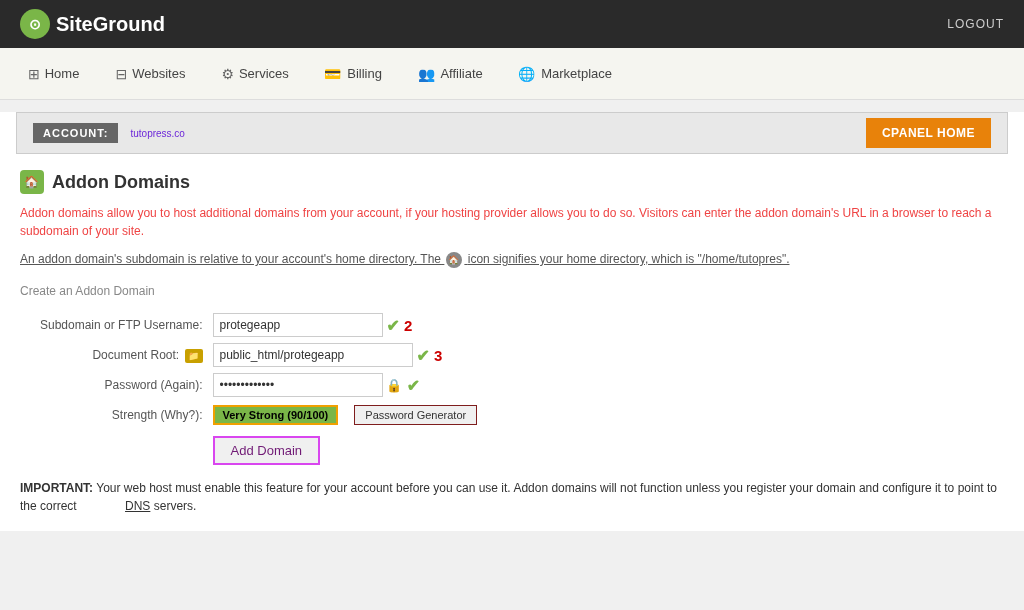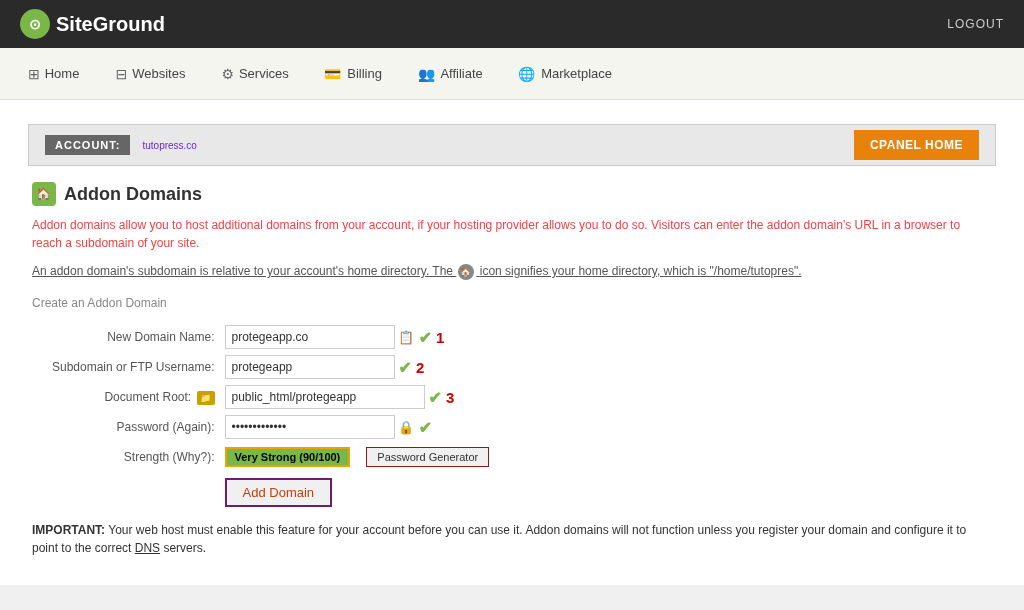--- a/index.html
+++ b/index.html
@@ -60,21 +60,21 @@
       cursor: pointer;
       color: #444;
       font-size: 13px;
       font-weight: 500;
       border-right: none;
       text-decoration: none;
     }
     .nav-icon { font-size: 14px; color: #666; }
 
     
-    .content { background: white; padding: 12px; }
+    .content { background: white; padding: 0; }
 
     
     .account-bar {
       background: #e8e8e8;
       height: 42px;
       display: flex;
       align-items: center;
       padding: 0 16px;
       margin: 12px 16px 0 16px;
       border: 1px solid #ccc;
@@ -236,39 +236,39 @@
       border: 1px solid #7f1d1d;
       padding: 3px 10px;
       font-size: 11px;
       cursor: pointer;
       color: #333;
     }
 
     
     .add-domain-btn {
       background: #f0f0f0;
-      border: 2px solid #701a75;
-      color: #c2410c;
+      border: 2px solid #d946ef;
+      color: #701a75;
       padding: 5px 16px;
       font-size: 13px;
       cursor: pointer;
       margin-top: 6px;
       font-weight: normal;
     }
 
     
     .important-note {
       margin-top: 14px;
       font-size: 12px;
       color: #333;
       line-height: 1.5;
       border-top: none;
     }
     .important-note strong { font-weight: bold; }
-    .dns-underline { text-decoration: underline; }
+    .dns-underline { text-decoration: underline; margin-left: 45px; }
 
     .folder-icon {
       display: inline-flex;
       align-items: center;
       justify-content: center;
       width: 18px;
       height: 14px;
       background: #c8a000;
       border-radius: 2px;
       font-size: 9px;
@@ -334,31 +334,20 @@
     <p class="sub-description">
       <span>An addon domain's subdomain is relative to your account's home directory. The</span>
       <span class="home-icon-inline">🏠</span>
       <span>icon signifies your home directory, which is "/home/tutopres".</span>
     </p>
 
     <div class="create-label">Create an Addon Domain</div>
 
     <table class="form-table">
       <tbody>
-          <tr>
-        <td class="field-label">New Domain Name:</td>
-        <td class="field-input">
-          <div class="input-group">
-            <input class="form-input" type="text" value="protegeapp.co" style="">
-            <span class="input-icon">📋</span>
-            <span class="check-green">✔</span>
-            <span class="step-number">1</span>
-          </div>
-        </td>
-      </tr>
       <tr>
         <td class="field-label">Subdomain or FTP Username:</td>
         <td class="field-input">
           <div class="input-group">
             <input class="form-input" type="text" value="protegeapp" style="">
             <span class="check-green">✔</span>
             <span class="step-number">2</span>
           </div>
         </td>
       </tr>

